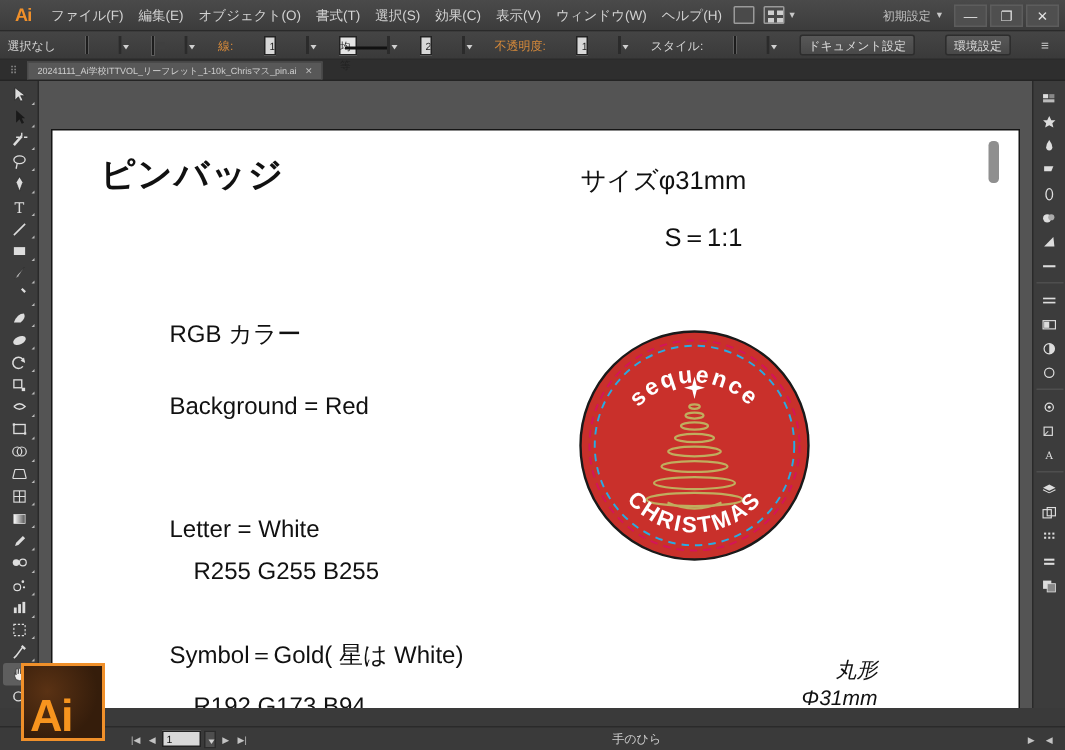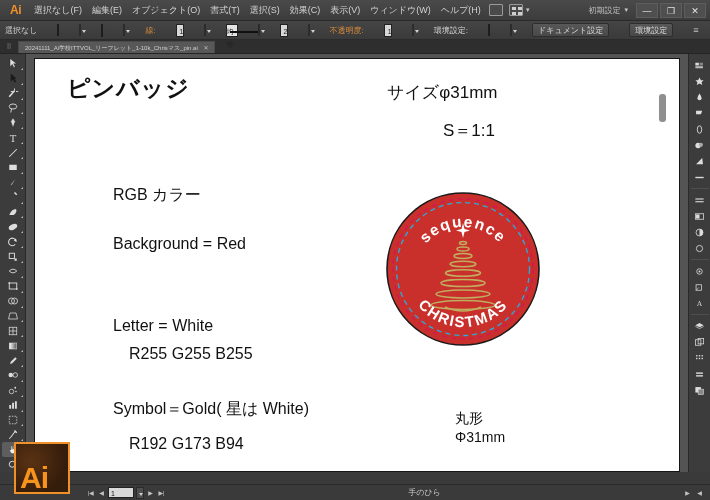--- a/index.html
+++ b/index.html
@@ -98,34 +98,34 @@
   .tool::after { content:""; position:absolute; right:1px; bottom:1px;
                  width:0; height:0; border-left:2px solid transparent;
                  border-bottom:2px solid #bbb; }
   .tool.nocorner::after { display:none; }
 
   
   .canvaswrap { flex: 1; background: #545454; position: relative;
                 display: flex; align-items: flex-start; justify-content: center;
                 padding: 4px 8px 0 8px; overflow: hidden; }
   .artboard { background: #fff; width: 100%; height: 100%;
-              border: 1px solid #151515; position: relative; overflow: hidden; }
+              border: 1px solid #151515; position: relative; overflow: hidden; margin-top: 28px; }
 
   .doc-title { position: absolute; left: 32px; top: 14px;
                font-family: "DejaVu Serif", serif; font-weight: bold;
                font-size: 23px; color: #111; letter-spacing: 1px; }
   .size-line { position: absolute; left: 352px; top: 22px; font-size: 17px;
                color: #111; white-space: nowrap; }
   .scale-line { position: absolute; left: 408px; top: 60px; font-size: 17px;
                 color: #111; white-space: nowrap; }
   .spec { position: absolute; left: 78px; font-size: 16px; color: #111;
           white-space: nowrap; }
   .spec.sub { left: 94px; }
   .shape-note { position: absolute; left: 420px; top: 350px; width: 130px;
-                text-align: left; font-size: 14px; color: #111; line-height: 1.35; }
+                text-align: right; font-size: 14px; color: #111; line-height: 1.35; font-style: italic; }
 
   
   .badge { position: absolute; left: 348px; top: 130px; width: 160px; height: 160px; }
   .badge svg { width: 160px; height: 160px; display: block; }
 
   
   .panelcol { width: 22px; background: #3c3c3c; border-left: 1px solid #2a2a2a;
               display: flex; flex-direction: column; align-items: center;
               padding-top: 3px; }
   .pgroup { width: 18px; border-top: 1px solid #4e4e4e; margin-top: 3px;
@@ -154,21 +154,21 @@
   .splash-text { color: #f7941e; font-weight: bold; font-size: 30px;
                  line-height: 0.95; padding-left: 4px; letter-spacing: -1px; }
 </style>
 </head>
 <body>
 
 <div id="app">
 
   <div class="menubar">
     <div class="ai-logo">Ai</div>
-    <div class="menu-item">選択なし(F)</div>
+    <div class="menu-item">ファイル(F)</div>
     <div class="menu-item">編集(E)</div>
     <div class="menu-item">オブジェクト(O)</div>
     <div class="menu-item">書式(T)</div>
     <div class="menu-item">選択(S)</div>
     <div class="menu-item">効果(C)</div>
     <div class="menu-item">表示(V)</div>
     <div class="menu-item">ウィンドウ(W)</div>
     <div class="menu-item">ヘルプ(H)</div>
     <div class="mb-icon"></div>
     <div class="mb-icon grid"></div>
@@ -190,21 +190,21 @@
     <div class="cb-label orange">線:</div>
     <div class="cb-field" style="width:40px">1 pt</div>
     <div class="tiny-arrow"></div>
     <div class="cb-stroke-preview">均等</div>
     <div class="tiny-arrow"></div>
     <div class="cb-field" style="width:52px">2 pt 楕円</div>
     <div class="tiny-arrow"></div>
     <div class="cb-label orange">不透明度:</div>
     <div class="cb-field" style="width:30px">100%</div>
     <div class="tiny-arrow"></div>
-    <div class="cb-label">環境設定:</div>
+    <div class="cb-label">スタイル:</div>
     <div class="swatch-white"></div>
     <div class="tiny-arrow"></div>
     <div class="cb-btn">ドキュメント設定</div>
     <div class="cb-btn">環境設定</div>
     <div class="cb-dock">≡</div>
     <div class="mb-caret">▾</div>
     <div class="cb-spacer"></div>
     <div class="cb-dock">⋅≡</div>
   </div>
 

